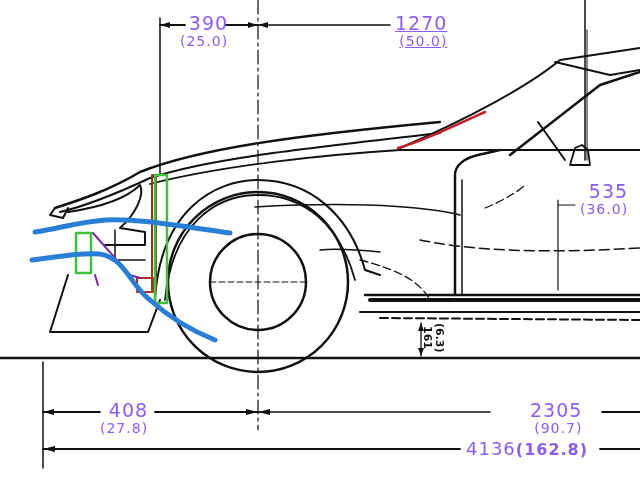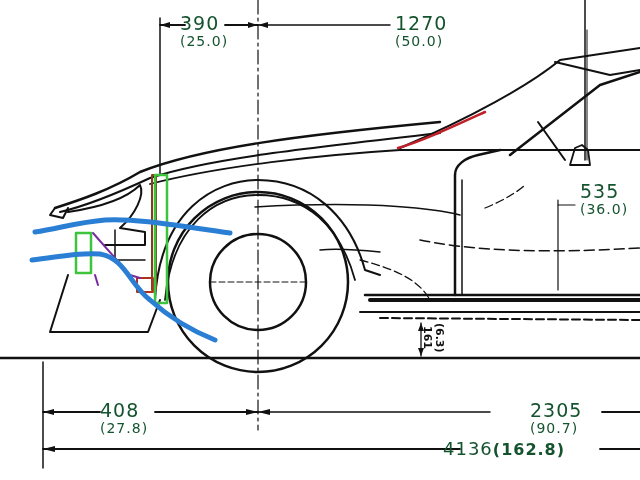--- a/index.html
+++ b/index.html
@@ -1,18 +1,18 @@
 <!DOCTYPE html>
 <html><head>
 <meta charset="utf-8">
 <style>
   html, body { margin: 0; padding: 0; background: #ffffff; }
   body { width: 640px; height: 480px; overflow: hidden; position: relative; font-family: "DejaVu Sans", sans-serif; }
   #canvas { position: absolute; left: 0; top: 0; width: 640px; height: 480px; }
-  .dim { position: absolute; font-family: "DejaVu Sans", sans-serif; color: #14532d; text-align: left; line-height: 1; white-space: nowrap; }
+  .dim { position: absolute; font-family: "DejaVu Sans", sans-serif; color: #8b5cf6; text-align: right; line-height: 1; white-space: nowrap; }
   .dim .main { font-size: 19px; letter-spacing: 1px; display: block; }
   .dim .sub { font-size: 14px; letter-spacing: 1px; display: block; margin-top: 1px; }
   .vert { position: absolute; font-family: "DejaVu Sans", sans-serif; font-size: 11px; font-weight: bold; transform: rotate(90deg); transform-origin: left top; color: #111; }
 </style>
 </head>
 <body>
 
 <svg id="canvas" viewBox="0 0 640 480" width="640" height="480" xmlns="http://www.w3.org/2000/svg">
   <g fill="none" stroke="#111" stroke-linecap="round" stroke-linejoin="round">
 
@@ -95,33 +95,33 @@
     <rect x="155" y="175" width="12" height="128" stroke="#3cc43c" stroke-width="2.5"></rect>
     <path d="M35,232 C60,228 80,222 105,220 C140,218 190,228 230,233" stroke="#2a7fd4" stroke-width="5"></path>
     <path d="M32,260 C55,258 75,252 100,254 C125,258 130,285 150,300 C170,318 190,330 215,340" stroke="#2a7fd4" stroke-width="5"></path>
   </g>
 </svg>
 
 <div class="dim" style="left:180px; top:14px;">
   <span class="main">390</span>
   <span class="sub">(25.0)</span>
 </div>
-<div class="dim" style="left:395px; top:14px;">
+<div class="dim" style="left:395px; top:14px;text-decoration:underline;">
   <span class="main">1270</span>
   <span class="sub">(50.0)</span>
 </div>
 <div class="dim" style="left:580px; top:182px;">
   <span class="main">535</span>
   <span class="sub">(36.0)</span>
 </div>
 <div class="vert" style="left:434px; top:326px;">161</div>
 <div class="vert" style="left:446px; top:323px;">(6.3)</div>
 <div class="dim" style="left:100px; top:401px;">
   <span class="main">408</span>
   <span class="sub">(27.8)</span>
 </div>
 <div class="dim" style="left:498px; top:401px;margin-left:32px;">
   <span class="main">2305</span>
   <span class="sub">(90.7)</span>
 </div>
-<div class="dim" style="left:443px; top:440px;">
+<div class="dim" style="left:466px; top:440px;">
   <span class="main" style="display:inline; font-size:18px;">4136</span><span class="sub" style="display:inline; font-size:16px; font-weight:bold;">(162.8)</span>
 </div>
 
 </body></html>

